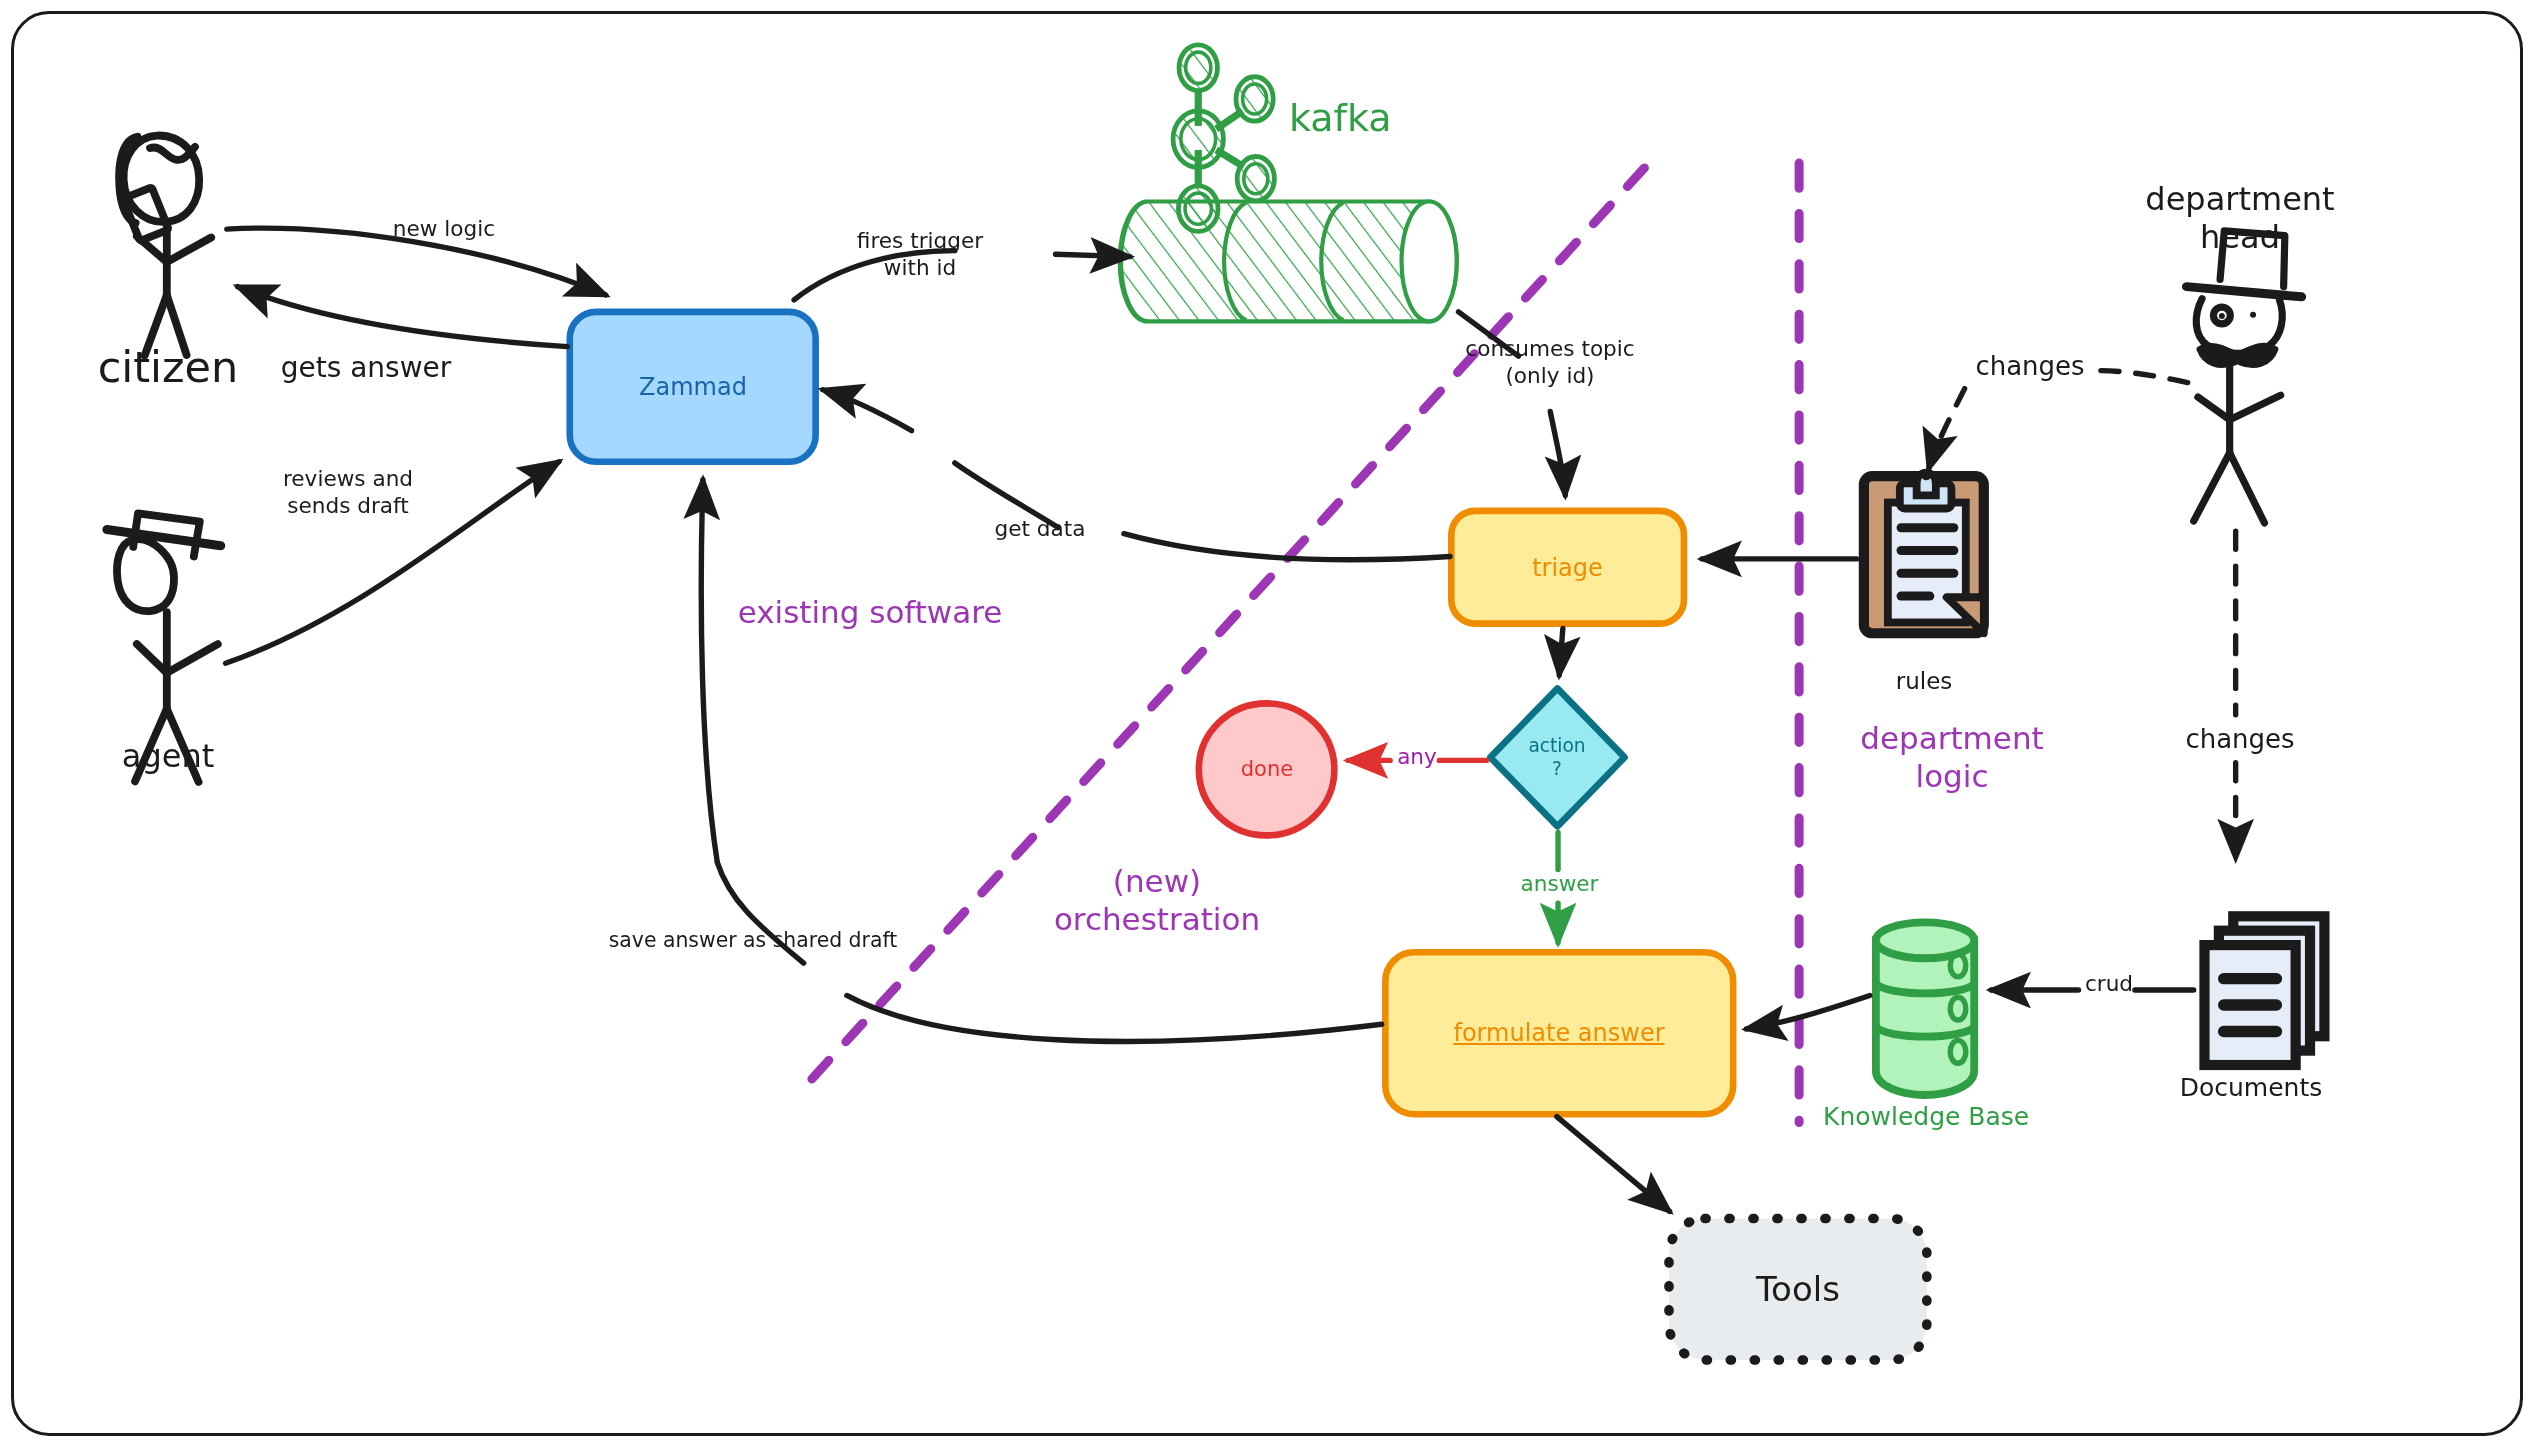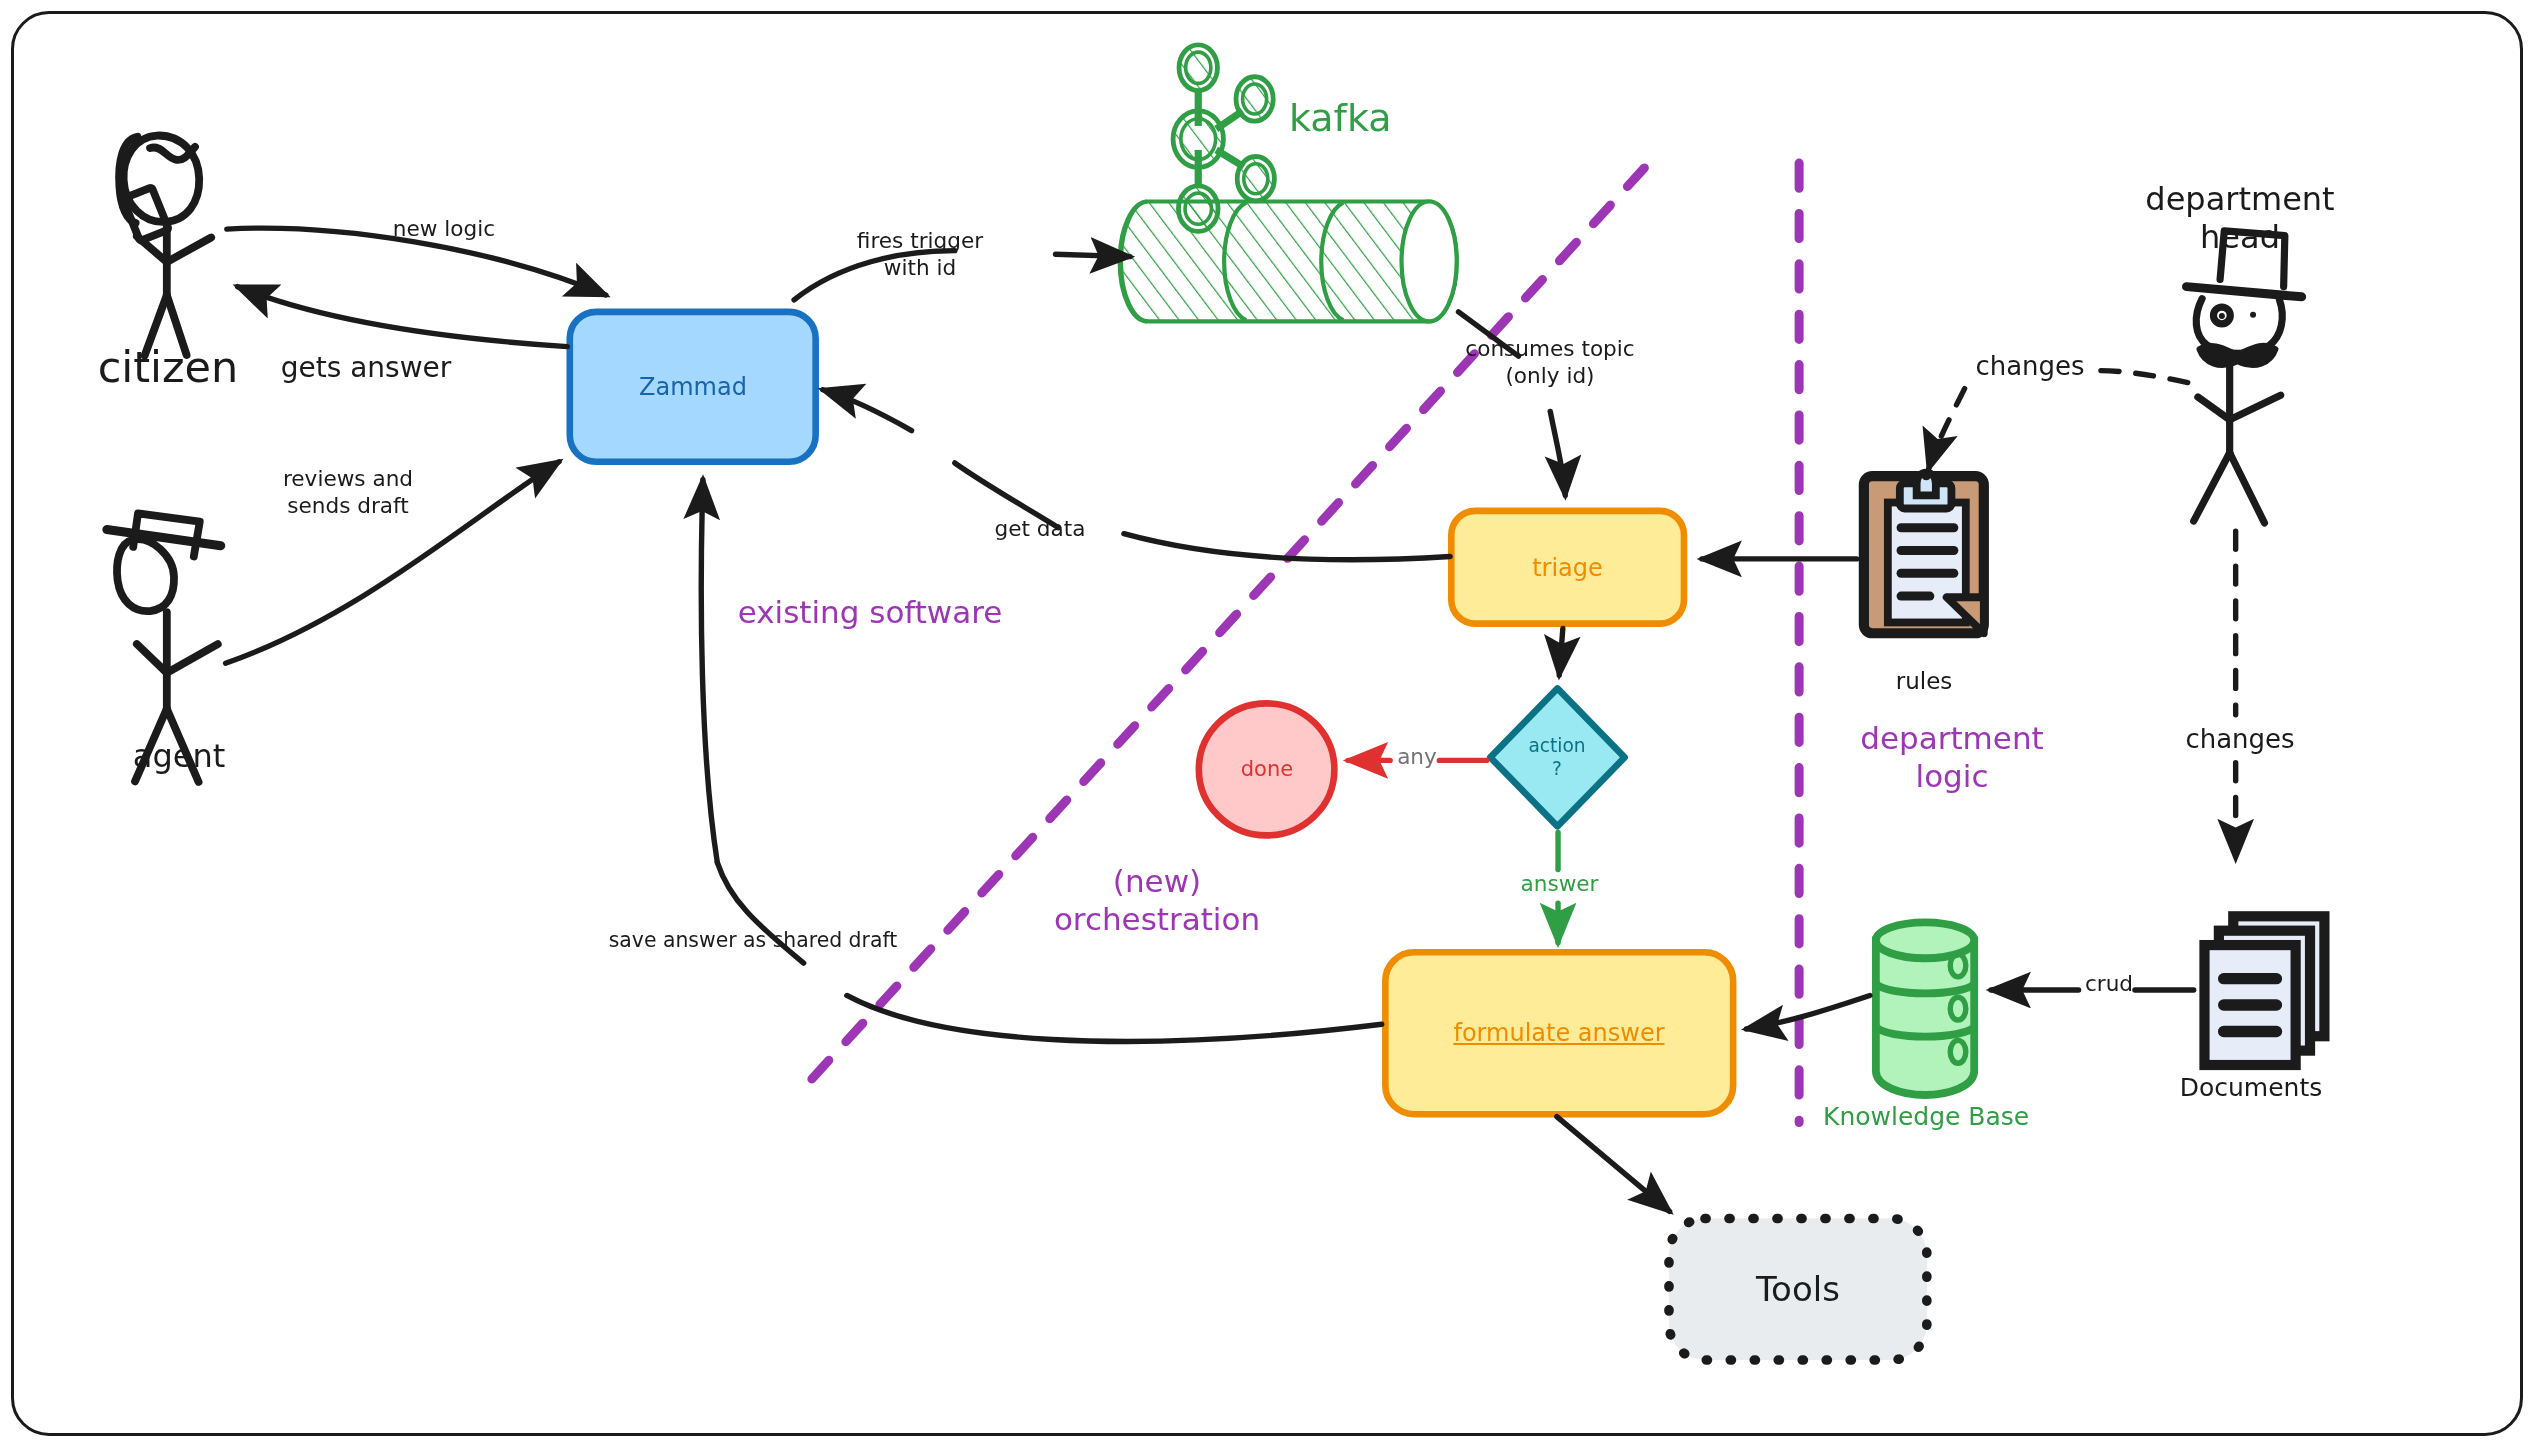--- a/index.html
+++ b/index.html
@@ -263,21 +263,21 @@
   <div class="nodetext" style="left:1669px;top:1218px;width:258px;height:142px;font-size:34px;color:#1b1b1b;">Tools</div>
 
   <div class="lbl" style="left:1870px;top:644px;width:108px;font-size:23px;margin-top:24px;">rules</div>
 
   <div class="lbl" style="left:1823px;top:1102px;width:204px;font-size:25px;color:#2f9e44;">Knowledge Base</div>
 
   <div class="lbl" style="left:2167px;top:1073px;width:168px;font-size:25px;">Documents</div>
 
   <div class="lbl" style="left:93px;top:342px;width:150px;font-size:43px;">citizen</div>
 
-  <div class="lbl" style="left:104px;top:738px;width:150px;font-size:32px;text-align:center;">agent</div>
+  <div class="lbl" style="left:93px;top:738px;width:150px;font-size:32px;text-align:center;">agent</div>
 
   <div class="lbl" style="left:2141px;top:180px;width:198px;font-size:32px;line-height:1.2;">department
 head</div>
 
   <div class="lbl" style="left:714px;top:594px;width:312px;font-size:31px;color:#9c36b5;">existing software</div>
 
   <div class="lbl" style="left:1031px;top:863px;width:252px;font-size:31px;color:#9c36b5;line-height:1.22;">(new)
 orchestration</div>
 
   <div class="lbl" style="left:1838px;top:720px;width:228px;font-size:31px;color:#9c36b5;line-height:1.22;">department
@@ -291,21 +291,21 @@
 sends draft</div>
 
   <div class="lbl" style="left:821px;top:228px;width:198px;font-size:21.6px;line-height:1.25;">fires trigger
 with id</div>
 
   <div class="lbl" style="left:1439px;top:336px;width:222px;font-size:21.6px;line-height:1.25;">consumes topic
 (only id)</div>
 
   <div class="lbl" style="left:965px;top:516px;width:150px;font-size:21.6px;">get data</div>
 
-  <div class="lbl" style="left:1390px;top:744px;width:54px;font-size:21.6px;color:#737373;">any</div>
+  <div class="lbl" style="left:1390px;top:744px;width:54px;font-size:21.6px;color:#a21caf;">any</div>
 
   <div class="lbl" style="left:1504px;top:871px;width:111px;font-size:21.6px;color:#2f9e44;">answer</div>
 
   <div class="lbl" style="left:603px;top:928px;width:300px;font-size:20.4px;">save answer as shared draft</div>
 
   <div class="lbl" style="left:2073px;top:971px;width:72px;font-size:21.6px;">crud</div>
 
   <div class="lbl" style="left:1949px;top:351px;width:162px;font-size:26px;">changes</div>
 
   <div class="lbl" style="left:2159px;top:724px;width:162px;font-size:26px;">changes</div>

